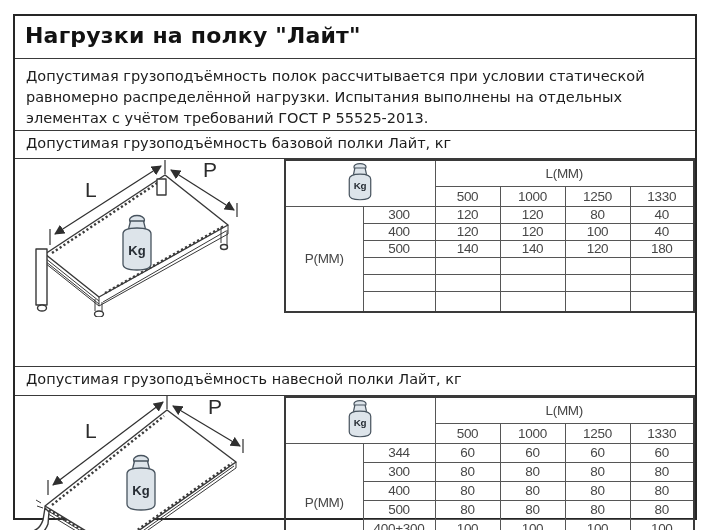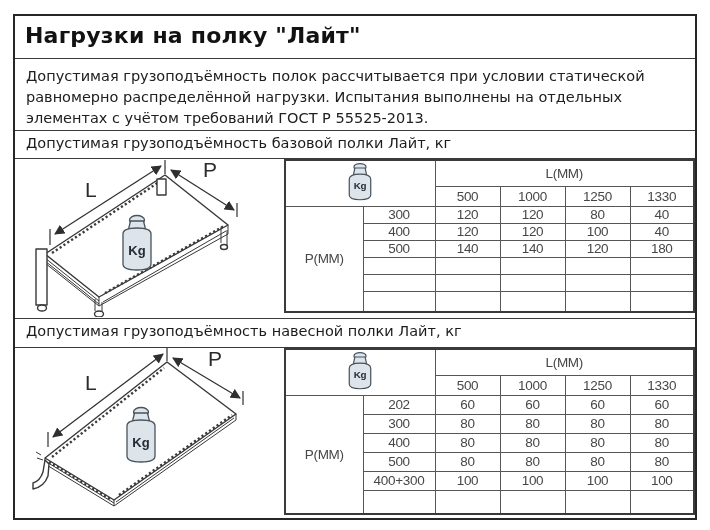--- a/index.html
+++ b/index.html
@@ -11,21 +11,21 @@
     position:absolute;left:13px;top:14px;width:684px;height:506px;
     border:2px solid #262626;box-sizing:border-box;
     display:flex;flex-direction:column;background:#fff;
   }
   .row{box-sizing:border-box;flex:none;}
   .row + .row{border-top:1px solid #3a3a3a;}
   .title-row{height:42px;padding:7px 10px 0;font-size:22px;font-weight:700;color:#121212;letter-spacing:.2px;}
   .desc-row{height:72px;padding:7px 11px 0;font-size:14.5px;line-height:21px;white-space:pre-line;color:#202020;}
   .section-row{padding:4px 11px 0;font-size:14.5px;color:#1c1c1c;}
   .sec1{height:28px;}
-  .sec2{height:29px;}
+  .sec2{height:29px;margin-top:48px;}
   .content-row{display:flex;}
   .content1{height:160px;}
   .content2{height:171px;}
   .diagram-cell{width:269px;flex:none;position:relative;}
   .diagram-cell svg{position:absolute;left:0;top:0;}
   .table-cell{flex:1;}
   table.load-table{
     border-collapse:collapse;table-layout:fixed;width:411px;
     font-family:"Liberation Sans",sans-serif;border:2px solid #3a3a3a;
   }
@@ -245,21 +245,21 @@
           <tr>
             <th>500</th>
             <th>1000</th>
             <th>1250</th>
             <th>1330</th>
           </tr>
         </thead>
         <tbody>
             <tr>
               <td rowspan="6">P(MM)</td>
-              <td>202</td>
+              <td>344</td>
               <td>60</td>
               <td>60</td>
               <td>60</td>
               <td>60</td>
             </tr>
             <tr>
               <td>300</td>
               <td>80</td>
               <td>80</td>
               <td>80</td>

